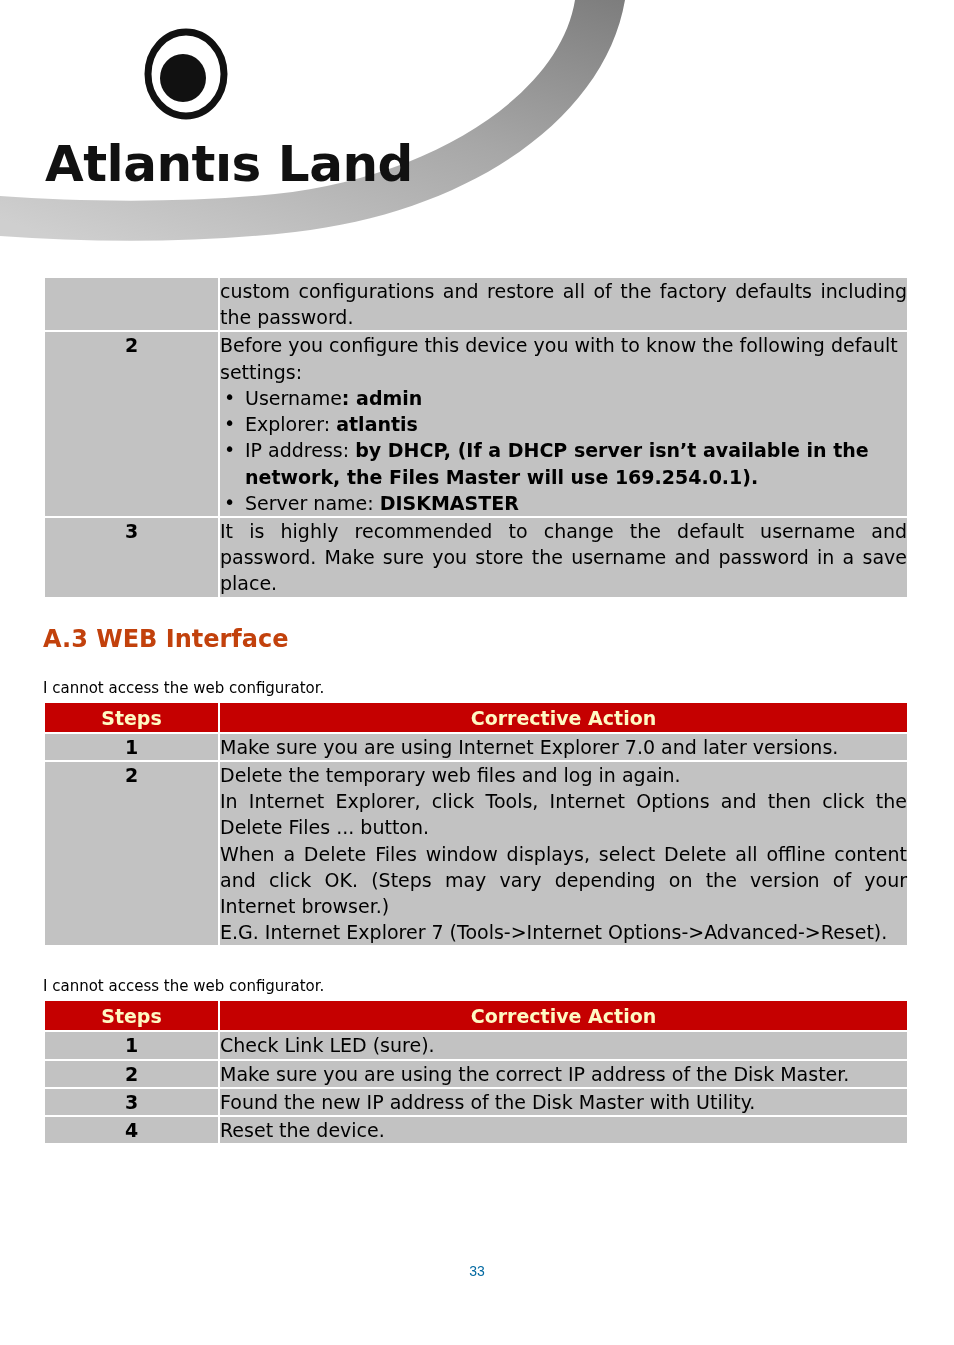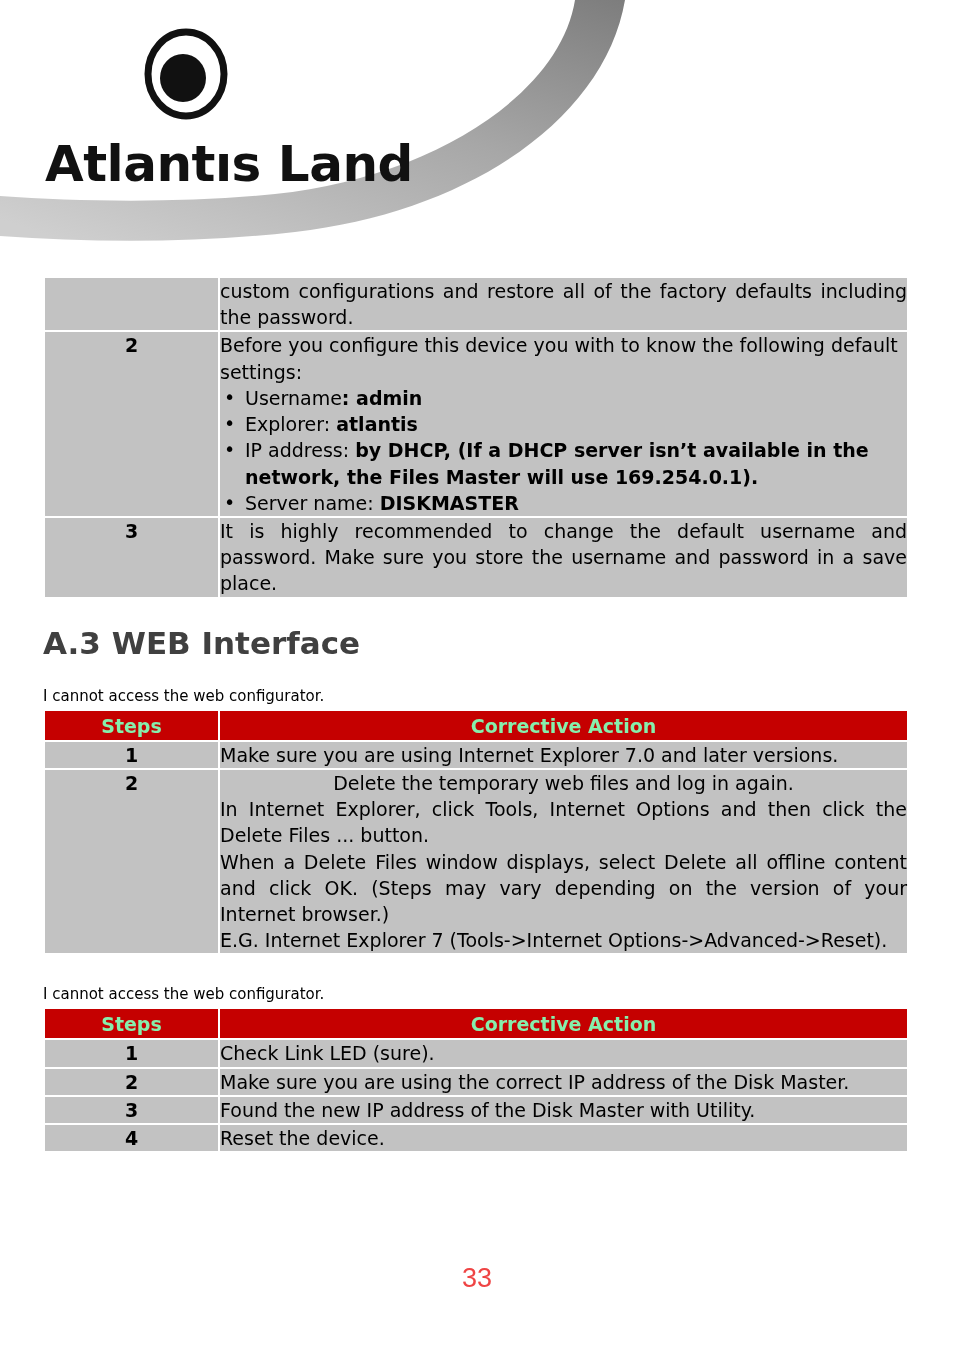--- a/index.html
+++ b/index.html
@@ -108,55 +108,55 @@
     position: absolute;
     left: 4px;
     top: -1px;
     font-size: 19px;
   }
   b { font-weight: bold; }
 
   
   .thead-red td {
     background: #c50000;
-    color: #86efac;
+    color: #fef9c3;
     font-weight: bold;
     font-size: 19px;
     text-align: center;
     padding: 4px 0 3px 0;
     border-color: #ffffff;
   }
 
   
   .section-heading {
     margin: 0;
     padding: 0;
-    font-size: 31px;
+    font-size: 24px;
     font-weight: bold;
-    color: #404040;
+    color: #c2410c;
   }
   .intro-line {
     font-size: 15px;
     line-height: 1.2;
   }
 
   .spacer-26 { height: 26px; }
   .spacer-12 { height: 12px; }
   .spacer-30 { height: 30px; }
 
   
   #page-number {
     position: absolute;
     left: 0;
     top: 1263px;
     width: 954px;
     text-align: center;
     font-family: "Liberation Sans", sans-serif;
-    font-size: 27px;
-    color: #ef4444;
+    font-size: 14px;
+    color: #0369a1;
   }
 </style>
 </head>
 <body>
 
 <div id="header-band">
   <svg id="swoosh-svg" width="954" height="250" viewBox="0 0 954 250">
     <defs>
       <linearGradient id="swooshGrad" x1="1" y1="0" x2="0.1" y2="1">
         <stop offset="0%" stop-color="#7d7d7d"></stop>
@@ -239,21 +239,21 @@
         <td>Steps</td>
         <td>Corrective Action</td>
       </tr>
       <tr>
         <td class="cell-step">1</td>
         <td class="cell-body nojustify">Make sure you are using Internet Explorer 7.0 and later versions.</td>
       </tr>
       <tr>
         <td class="cell-step">2</td>
         <td class="cell-body">
-          <div class="nojustify" style="text-align:center">Delete the temporary web files and log in again.</div>
+          <div class="nojustify" style="text-align:left">Delete the temporary web files and log in again.</div>
           <div>In Internet Explorer, click Tools, Internet Options and then click the Delete Files ... button.</div>
           <div>When a Delete Files window displays, select Delete all offline content and click OK. (Steps may vary depending on the version of your Internet browser.)</div>
           <div>E.G. Internet Explorer 7 (Tools-&gt;Internet Options-&gt;Advanced-&gt;Reset).</div>
         </td>
       </tr>
     </tbody>
   </table>
 
   <div class="spacer-30"></div>
 

